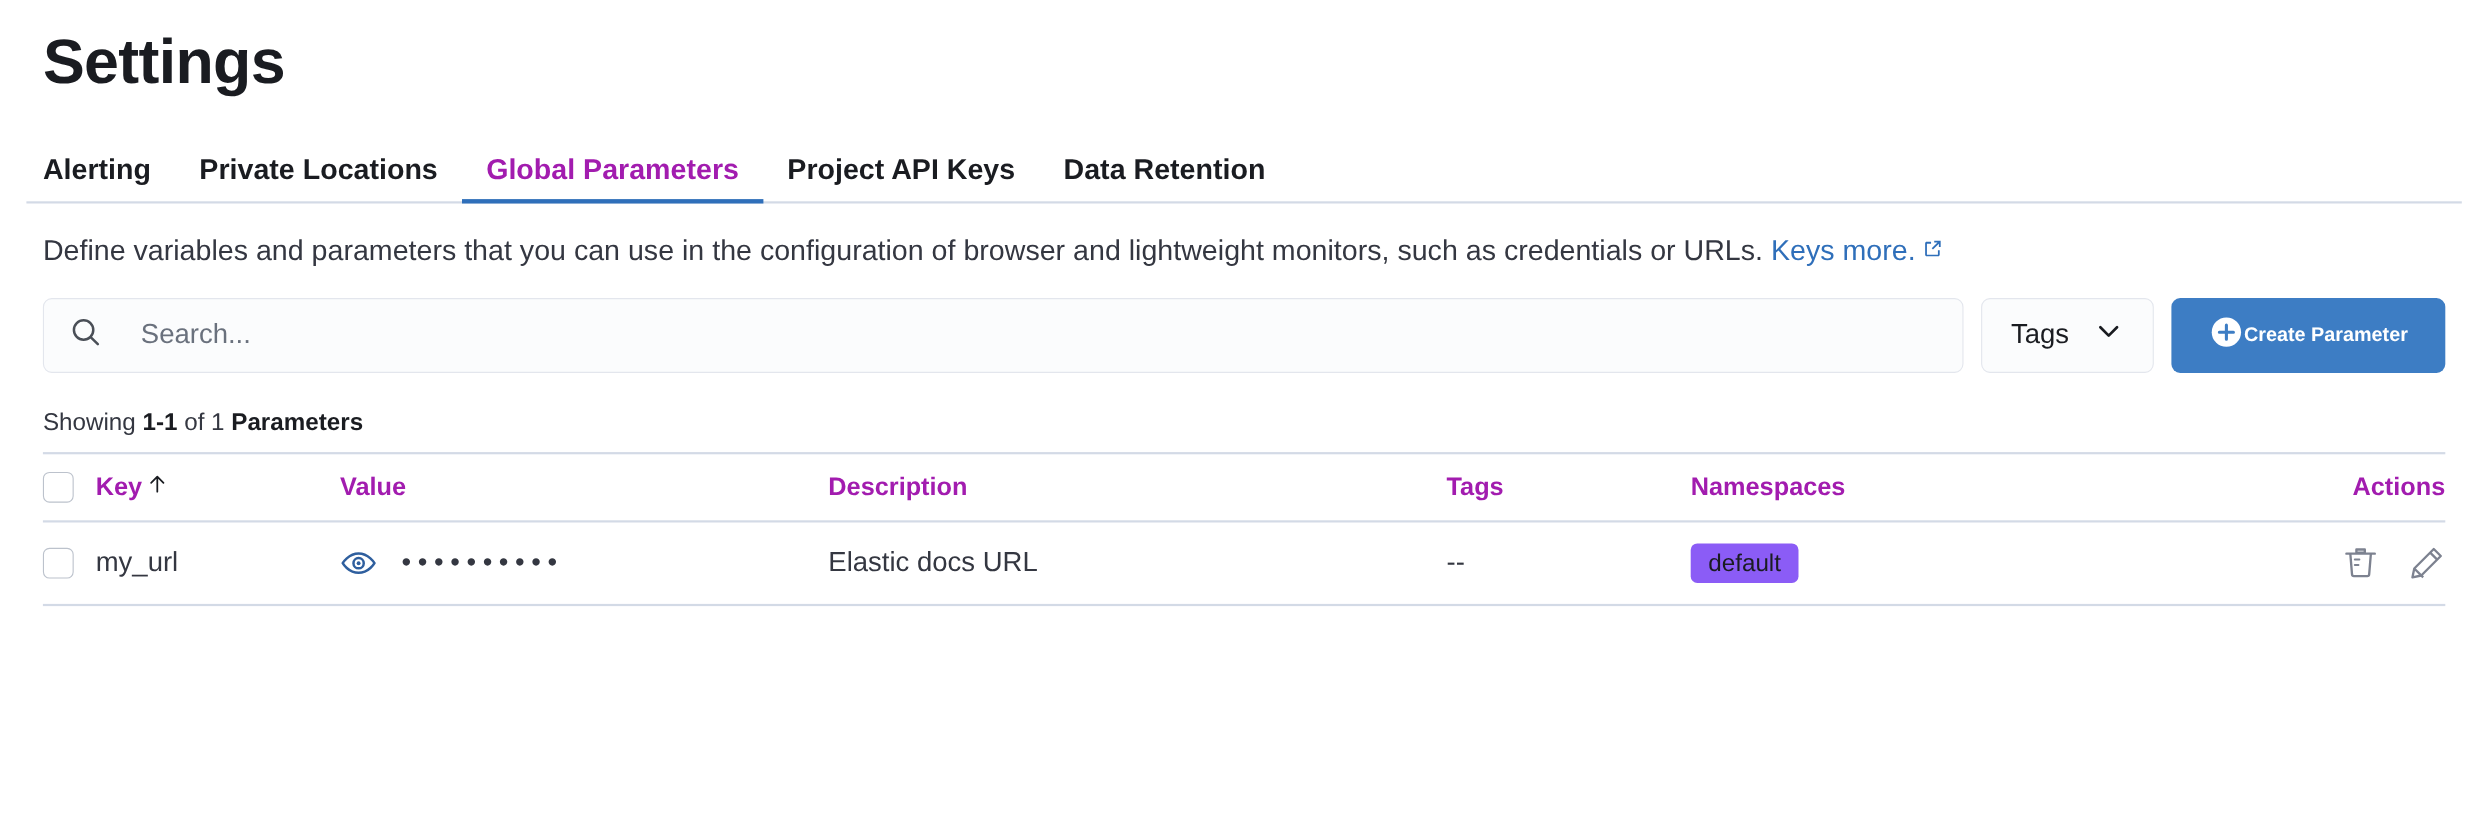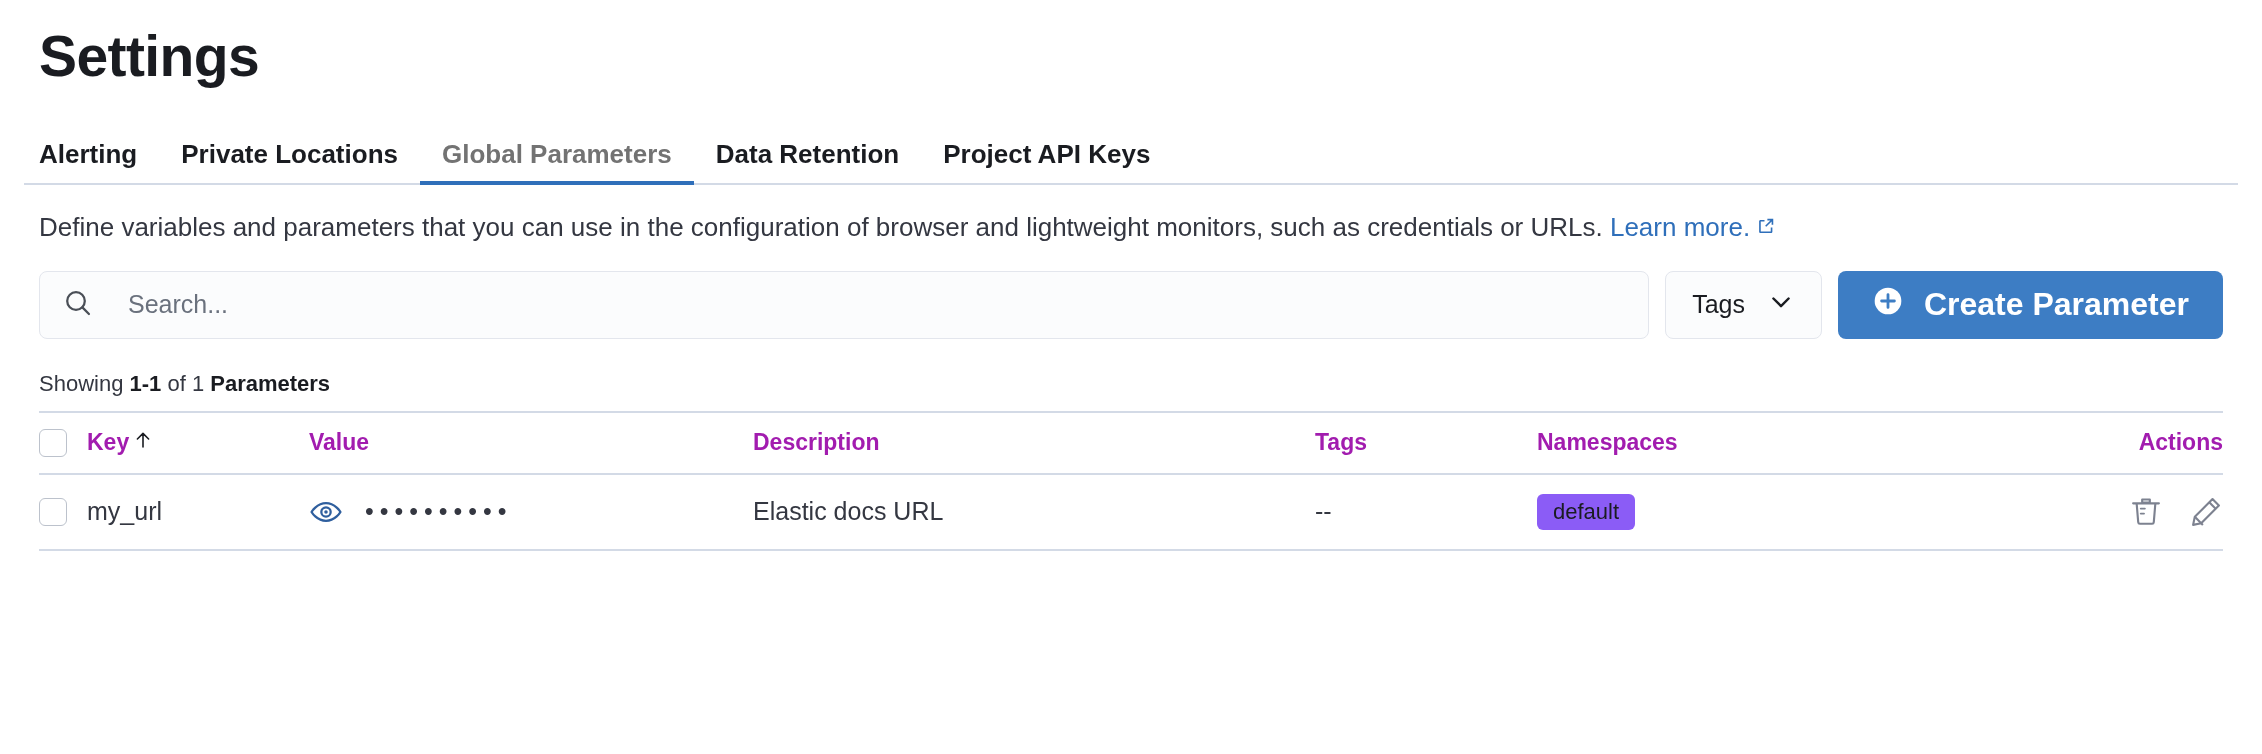--- a/index.html
+++ b/index.html
@@ -51,21 +51,21 @@
     font-weight: 700;
     color: #1a1c21;
     padding: 0 22px 16px 22px;
     position: relative;
     cursor: pointer;
     white-space: nowrap;
     line-height: 1;
     margin-top: 16px;
   }
   .tab:first-child { padding-left: 0; }
-  .tab.active { color: #737373; }
+  .tab.active { color: #a21caf; }
   .tab.active::after {
     content: "";
     position: absolute;
     left: 0;
     right: 0;
     bottom: -2px;
     height: 4px;
     background: #2f6fba;
   }
 
@@ -137,28 +137,27 @@
     color: #1a1c21;
     cursor: pointer;
     min-width: 148px;
   }
 
   .create-btn {
     flex: 0 0 auto;
     display: flex;
     align-items: center;
     justify-content: center;
-    gap: 20px;
     background: #3d7dc4;
     border: none;
     border-radius: 8px;
     padding: 0 34px;
     color: #ffffff;
     font-family: "Liberation Sans", sans-serif;
-    font-size: 32px;
+    font-size: 18px;
     font-weight: 700;
     cursor: pointer;
     white-space: nowrap;
   }
 
   
   .showing {
     margin-top: 32px;
     padding-left: 15px;
     font-size: 22px;
@@ -258,29 +257,29 @@
     <div class="tab">
       <span>Alerting</span>
     </div>
     <div class="tab">
       <span>Private Locations</span>
     </div>
     <div class="tab active">
       <span>Global Parameters</span>
     </div>
     <div class="tab">
+      <span>Project API Keys</span>
+    </div>
+    <div class="tab">
       <span>Data Retention</span>
     </div>
-    <div class="tab">
-      <span>Project API Keys</span>
-    </div>
   </div>
 
   <div class="description">
-    <span>Define variables and parameters that you can use in the configuration of browser and lightweight monitors, such as credentials or URLs. </span><a class="link"><span>Learn more.</span><span class="ext-icon"><svg width="20" height="20" viewBox="0 0 16 16" fill="none">
+    <span>Define variables and parameters that you can use in the configuration of browser and lightweight monitors, such as credentials or URLs. </span><a class="link"><span>Keys more.</span><span class="ext-icon"><svg width="20" height="20" viewBox="0 0 16 16" fill="none">
             <path d="M2.5 4.2c0-.6.5-1.1 1.1-1.1h3.2v1.3H3.8v8h8V9.2h1.3v3.3c0 .6-.5 1.1-1.1 1.1H3.6c-.6 0-1.1-.5-1.1-1.1V4.2z" fill="#2f6fba"></path>
             <path d="M9.1 2.2h4.7v4.7h-1.3V4.4L8.2 8.6l-.9-.9 4.2-4.2H9.1V2.2z" fill="#2f6fba"></path>
           </svg></span></a>
   </div>
 
   <div class="controls">
     <div class="search-box">
       <span>
         <svg width="32" height="32" viewBox="0 0 24 24" fill="none">
           <circle cx="10.5" cy="10.5" r="6.6" stroke="#4a4f57" stroke-width="1.7"></circle>

